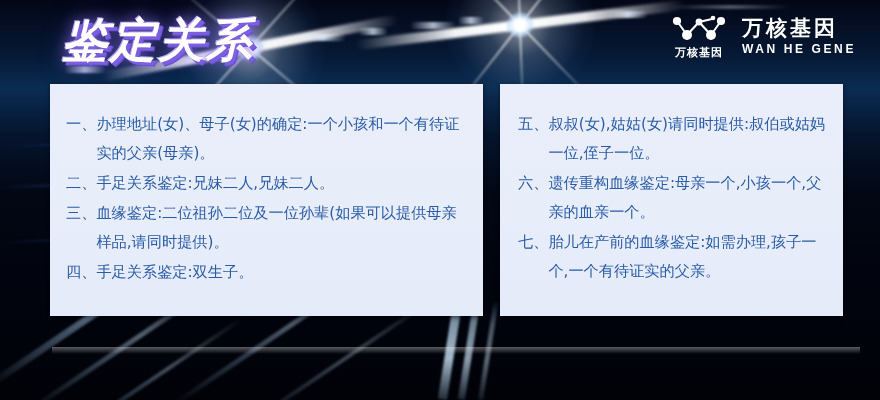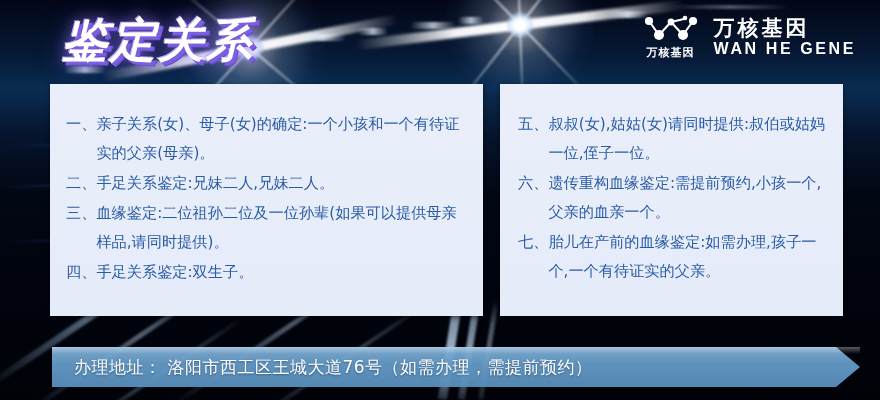--- a/index.html
+++ b/index.html
@@ -114,21 +114,21 @@
   .logo-mark{display:flex;flex-direction:column;align-items:center;gap:2px;}
   .logo-mark svg{display:block;}
   .logo-mark .mark-cn{
     color:#ffffff;font-size:11px;font-weight:700;letter-spacing:1px;line-height:12px;
   }
   .logo-words{display:flex;flex-direction:column;gap:2px;}
   .logo-words .cn{
     color:#ffffff;font-size:21px;font-weight:700;letter-spacing:3px;line-height:24px;
   }
   .logo-words .en{
-    color:#ffffff;font-size:16px;font-weight:700;letter-spacing:2.6px;line-height:14px;
+    color:#ffffff;font-size:12px;font-weight:700;letter-spacing:2.6px;line-height:14px;
   }
 
   
   .panel{
     position:absolute;top:84px;height:232px;
     background:linear-gradient(to bottom,#eaeefb 0%,#e8edfa 55%,#e4ebf9 100%);
     box-shadow:0 1px 4px rgba(0,0,0,.45);
   }
   #panel-left{left:50px;width:433px;}
   #panel-right{left:500px;width:343px;}
@@ -235,21 +235,21 @@
     <div class="logo-words">
       <div class="cn">万核基因</div>
       <div class="en">WAN HE GENE</div>
     </div>
   </div>
 
   <div class="panel" id="panel-left">
     <ul class="list" id="list-left">
         <li>
           <span class="li-num">一、</span>
-          <span class="li-txt">亲子关系(女)、母子(女)的确定:一个小孩和一个有待证实的父亲(母亲)。</span>
+          <span class="li-txt">办理地址(女)、母子(女)的确定:一个小孩和一个有待证实的父亲(母亲)。</span>
         </li>
         <li>
           <span class="li-num">二、</span>
           <span class="li-txt">手足关系鉴定:兄妹二人,兄妹二人。</span>
         </li>
         <li>
           <span class="li-num">三、</span>
           <span class="li-txt">血缘鉴定:二位祖孙二位及一位孙辈(如果可以提供母亲样品,请同时提供)。</span>
         </li>
         <li>
@@ -260,27 +260,24 @@
   </div>
 
   <div class="panel" id="panel-right">
     <ul class="list" id="list-right">
         <li>
           <span class="li-num">五、</span>
           <span class="li-txt">叔叔(女),姑姑(女)请同时提供:叔伯或姑妈一位,侄子一位。</span>
         </li>
         <li>
           <span class="li-num">六、</span>
-          <span class="li-txt">遗传重构血缘鉴定:需提前预约,小孩一个,父亲的血亲一个。</span>
+          <span class="li-txt">遗传重构血缘鉴定:母亲一个,小孩一个,父亲的血亲一个。</span>
         </li>
         <li>
           <span class="li-num">七、</span>
           <span class="li-txt">胎儿在产前的血缘鉴定:如需办理,孩子一个,一个有待证实的父亲。</span>
         </li>
       </ul>
   </div>
 
-  <div class="banner">
-    <span class="btxt">办理地址： 洛阳市西工区王城大道76号（如需办理，需提前预约）</span>
-  </div>
   <div class="banner-sheen"></div>
 
 </div>
 
 </body></html>

